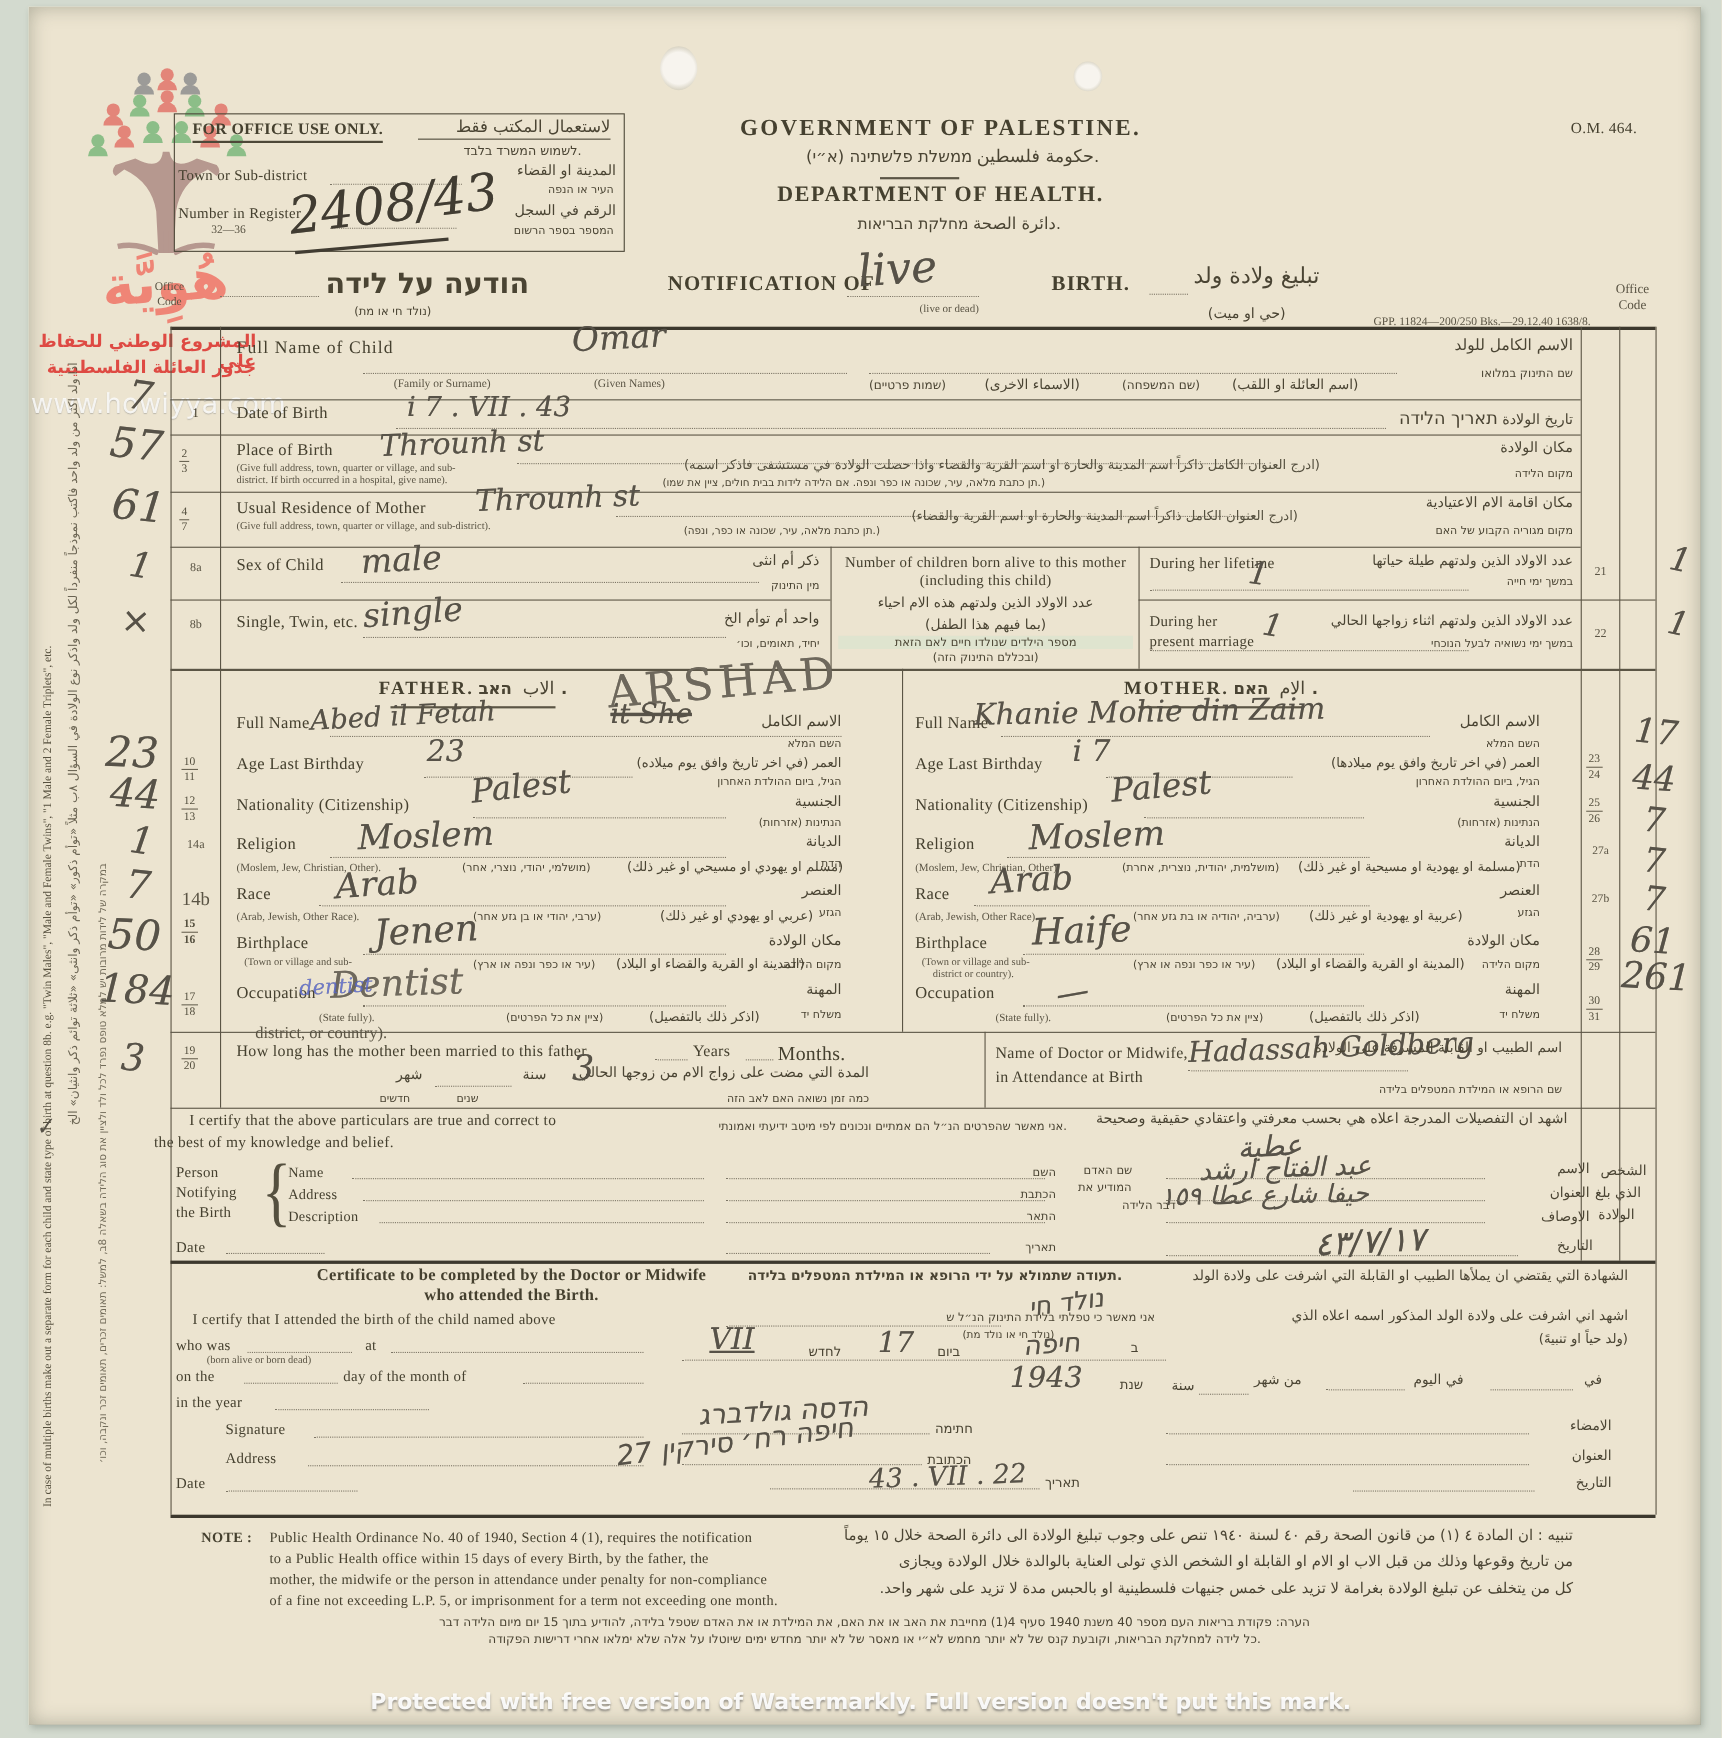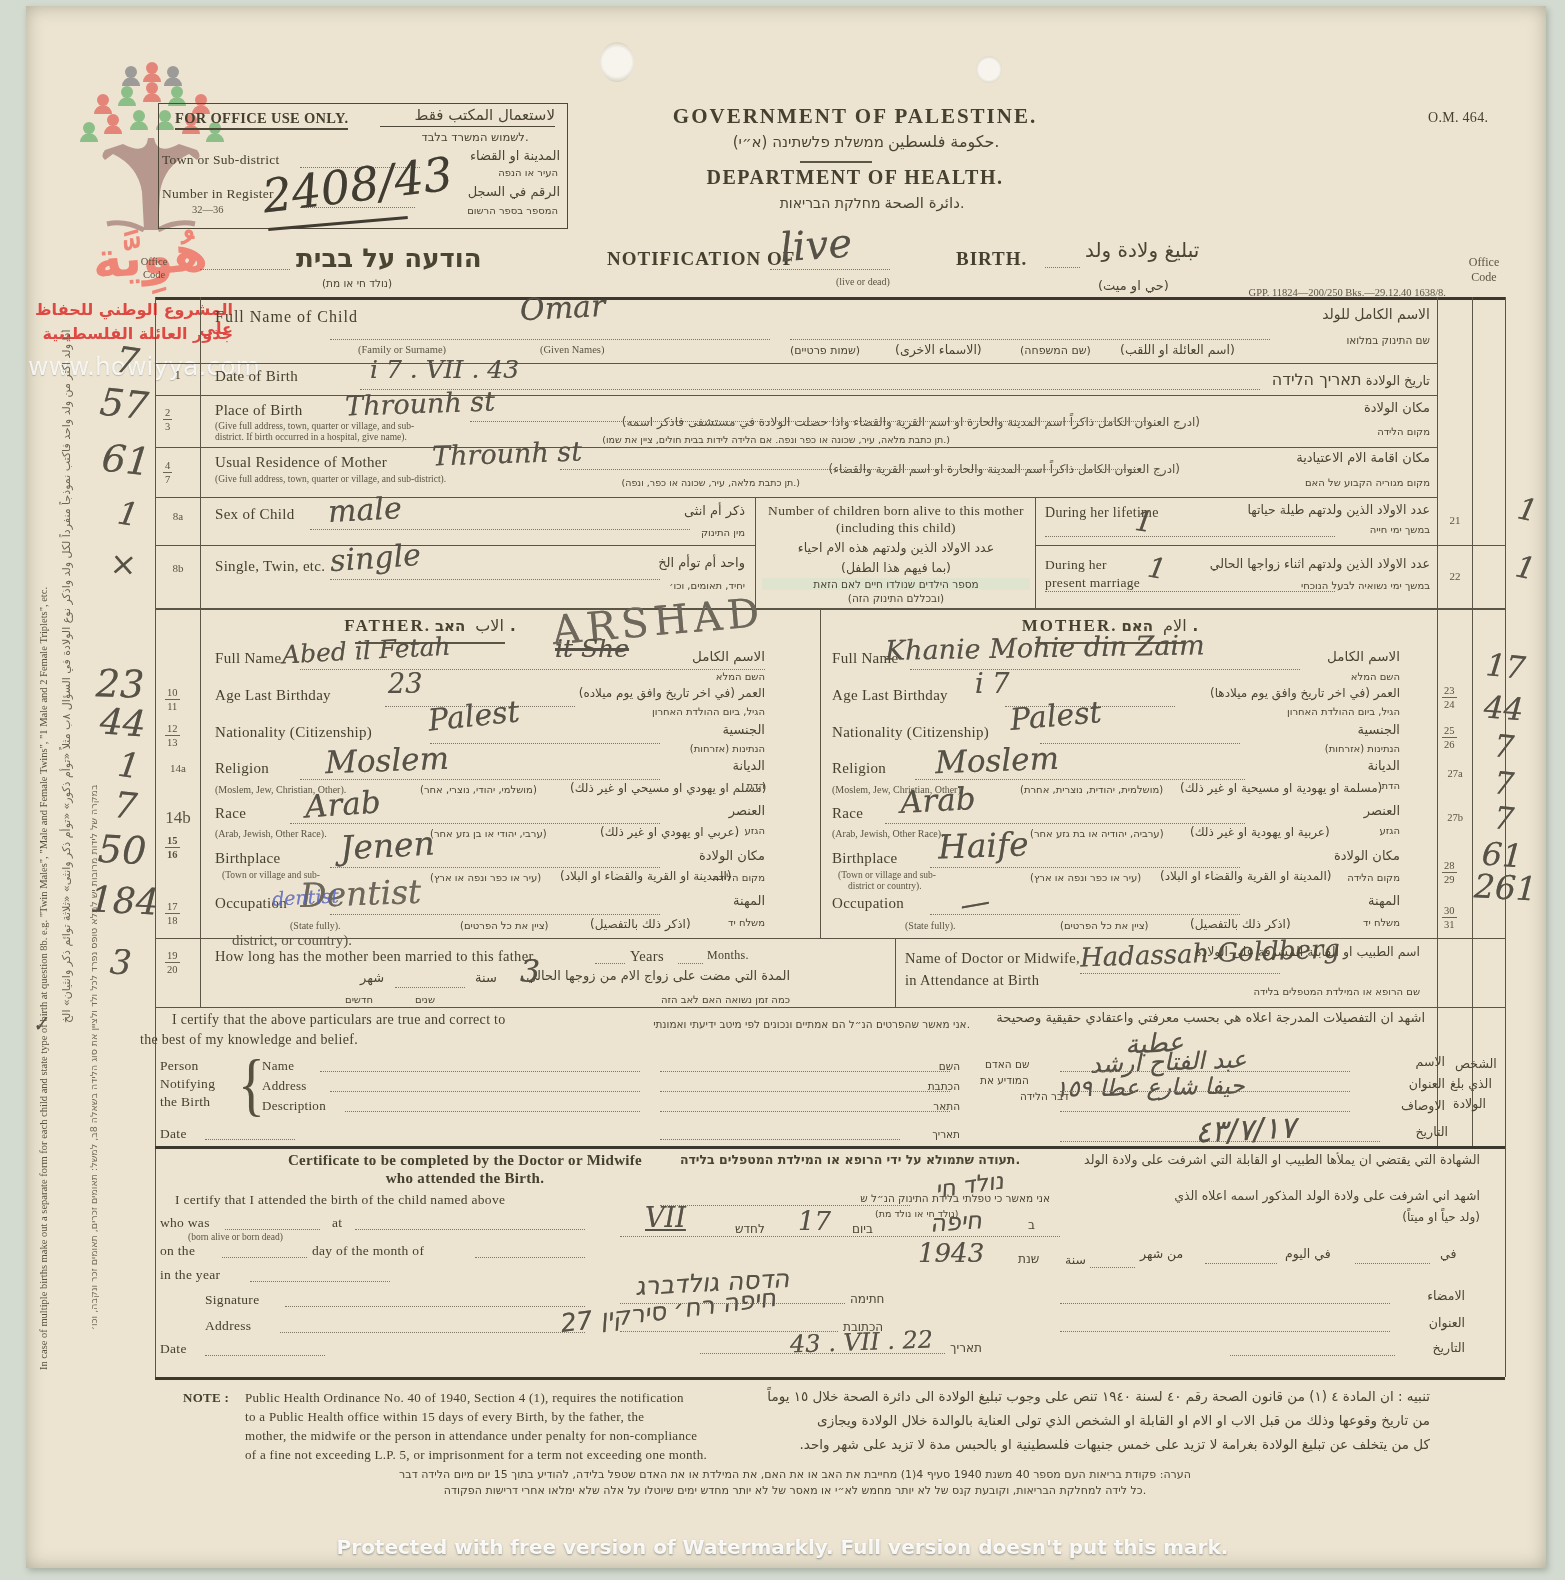--- a/index.html
+++ b/index.html
@@ -133,21 +133,21 @@
 <div class="a p" style="left:162px;top:186px;font-size:13.5px;">Number in Register</div>
 <div class="a s" style="left:192px;top:204px;">32—36</div>
 <div class="a d" style="left:300px;top:206px;width:115px;"></div>
 <div class="a ar" style="left:440px;top:184px;width:120px;font-size:13px;">الرقم في السجل</div>
 <div class="a he rt" style="left:440px;top:205px;width:118px;font-size:10px;">המספר בספר הרשום</div>
 <div class="a w" style="left:262px;top:158px;font-size:46px;transform:rotate(-7deg);color:#413c32;">2408/43</div>
 <div class="a" style="left:268px;top:222px;width:140px;height:3px;background:#413c32;transform:rotate(-5deg);"></div>
 
 <div class="a s ctr" style="left:124px;top:256px;width:60px;line-height:1.2;"><span>Office</span><br><span>Code</span></div>
 
-<div class="a he b" style="left:296px;top:243px;font-size:26px;">הודעה על בבית</div>
+<div class="a he b" style="left:296px;top:243px;font-size:26px;">הודעה על לידה</div>
 <div class="a he" style="left:322px;top:277px;font-size:10.5px;">(נולד חי או מת)</div>
 <div class="a d" style="left:200px;top:268px;width:90px;"></div>
 <div class="a p b" style="left:607px;top:248px;font-size:19px;letter-spacing:1px;">NOTIFICATION OF</div>
 <div class="a w" style="left:780px;top:222px;font-size:40px;transform:rotate(-4deg);">live</div>
 <div class="a d" style="left:770px;top:268px;width:120px;"></div>
 <div class="a p b" style="left:956px;top:248px;font-size:19px;letter-spacing:1px;">BIRTH.</div>
 <div class="a s" style="left:836px;top:276px;font-size:10px;">(live or dead)</div>
 <div class="a d" style="left:1045px;top:266px;width:35px;"></div>
 <div class="a ar" style="left:1085px;top:238px;font-size:20px;">تبليغ ولادة ولد</div>
 <div class="a ar" style="left:1098px;top:278px;font-size:13px;">(حي او ميت)</div>
@@ -429,21 +429,21 @@
 <div class="a w" style="left:1474px;top:868px;font-size:33px;transform:rotate(3deg);">261</div>
 
 <div class="a" style="left:165px;top:945px;"><span class="frac">
       <span>19</span>
       <span>20</span>
     </span></div>
 <div class="a p" style="left:215px;top:948px;font-size:14.5px;">How long has the mother been married to this father</div>
 <div class="a d" style="left:595px;top:962px;width:30px;"></div>
 <div class="a p" style="left:630px;top:948px;font-size:14.5px;">Years</div>
 <div class="a d" style="left:678px;top:962px;width:25px;"></div>
-<div class="a p" style="left:707px;top:948px;font-size:12px;">Months.</div>
+<div class="a p" style="left:707px;top:948px;font-size:18px;">Months.</div>
 <div class="a ar rt" style="left:540px;top:968px;width:250px;font-size:13px;">المدة التي مضت على زواج الام من زوجها الحالي</div>
 <div class="a ar" style="left:475px;top:970px;font-size:13px;">سنة</div>
 <div class="a ar" style="left:360px;top:970px;font-size:13px;">شهر</div>
 <div class="a d" style="left:395px;top:986px;width:70px;"></div>
 <div class="a w" style="left:520px;top:952px;font-size:32px;">3</div>
 <div class="a he rt" style="left:640px;top:994px;width:150px;font-size:10px;">כמה זמן נשואה האם לאב הזה</div>
 <div class="a he" style="left:415px;top:994px;font-size:10px;">שנים</div>
 <div class="a he" style="left:345px;top:994px;font-size:10px;">חדשים</div>
 
 <div class="a p" style="left:905px;top:950px;font-size:14.5px;">Name of Doctor or Midwife,</div>
@@ -502,21 +502,21 @@
 <div class="a p b ctr" style="left:160px;top:1170px;width:610px;font-size:15px;">who attended the Birth.</div>
 <div class="a he b ctr" style="left:640px;top:1152px;width:420px;font-size:12.5px;">תעודה שתמולא על ידי הרופא או המילדת המטפלים בלידה.</div>
 <div class="a ar rt" style="left:1060px;top:1152px;width:420px;font-size:12.5px;">الشهادة التي يقتضي ان يملأها الطبيب او القابلة التي اشرفت على ولادة الولد</div>
 
 <div class="a p" style="left:175px;top:1192px;font-size:13.5px;">I certify that I attended the birth of the child named above</div>
 <div class="a he rt" style="left:770px;top:1192px;width:280px;font-size:10.5px;">אני מאשר כי טפלתי בלידת התינוק הנ״ל ש</div>
 <div class="a w" style="left:935px;top:1172px;font-size:23px;font-family:'DejaVu Sans',sans-serif;transform:rotate(-8deg);">נולד חי</div>
 <div class="a d" style="left:660px;top:1204px;width:250px;"></div>
 <div class="a he" style="left:875px;top:1208px;font-size:9.5px;">(נולד חי או נולד מת)</div>
 <div class="a ar rt" style="left:1090px;top:1188px;width:390px;font-size:12.5px;">اشهد اني اشرفت على ولادة الولد المذكور اسمه اعلاه الذي</div>
-<div class="a ar rt" style="left:1385px;top:1210px;width:95px;font-size:12px;">(ولد حياً او ميتاً)</div>
+<div class="a ar rt" style="left:1385px;top:1210px;width:95px;font-size:12px;">(ولد حياً او تنبيهً)</div>
 
 <div class="a p" style="left:160px;top:1215px;font-size:13.5px;">who was</div>
 <div class="a d" style="left:225px;top:1228px;width:95px;"></div>
 <div class="a s" style="left:188px;top:1232px;font-size:9.5px;">(born alive or born dead)</div>
 <div class="a p" style="left:332px;top:1215px;font-size:13.5px;">at</div>
 <div class="a d" style="left:355px;top:1228px;width:230px;"></div>
 
 <div class="a he" style="left:1028px;top:1218px;font-size:12px;">ב</div>
 <div class="a w" style="left:930px;top:1208px;font-size:24px;font-family:'DejaVu Sans',sans-serif;transform:rotate(-4deg);">חיפה</div>
 <div class="a he" style="left:852px;top:1222px;font-size:12px;">ביום</div>

